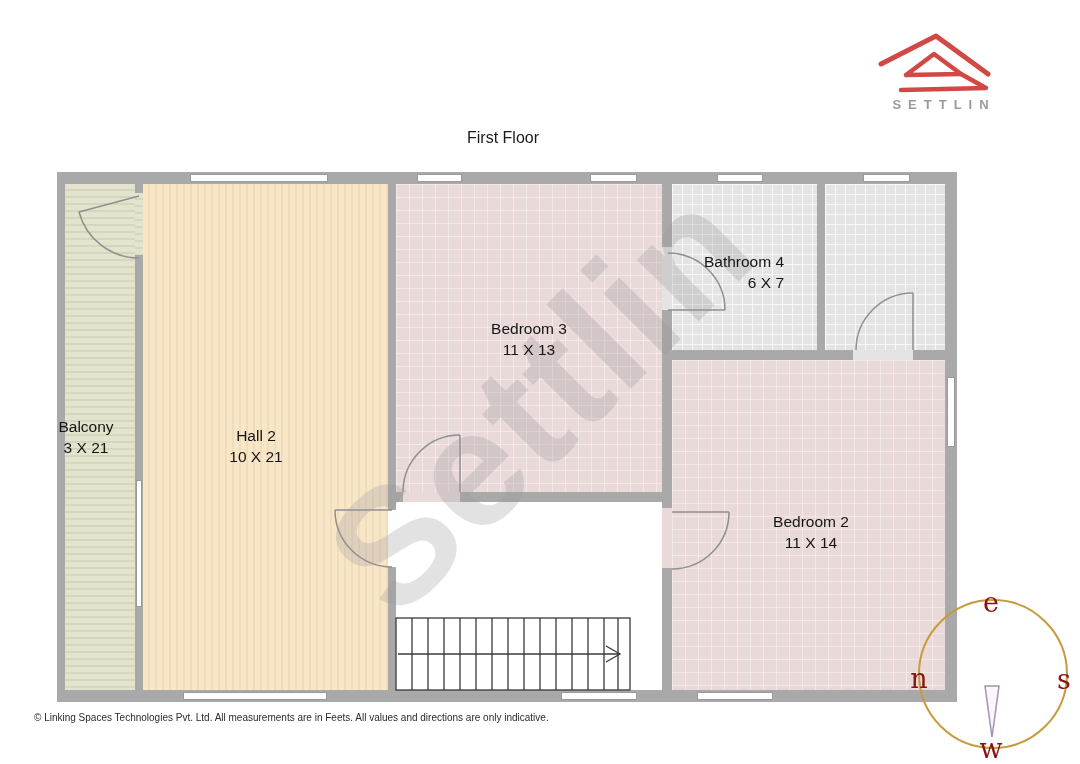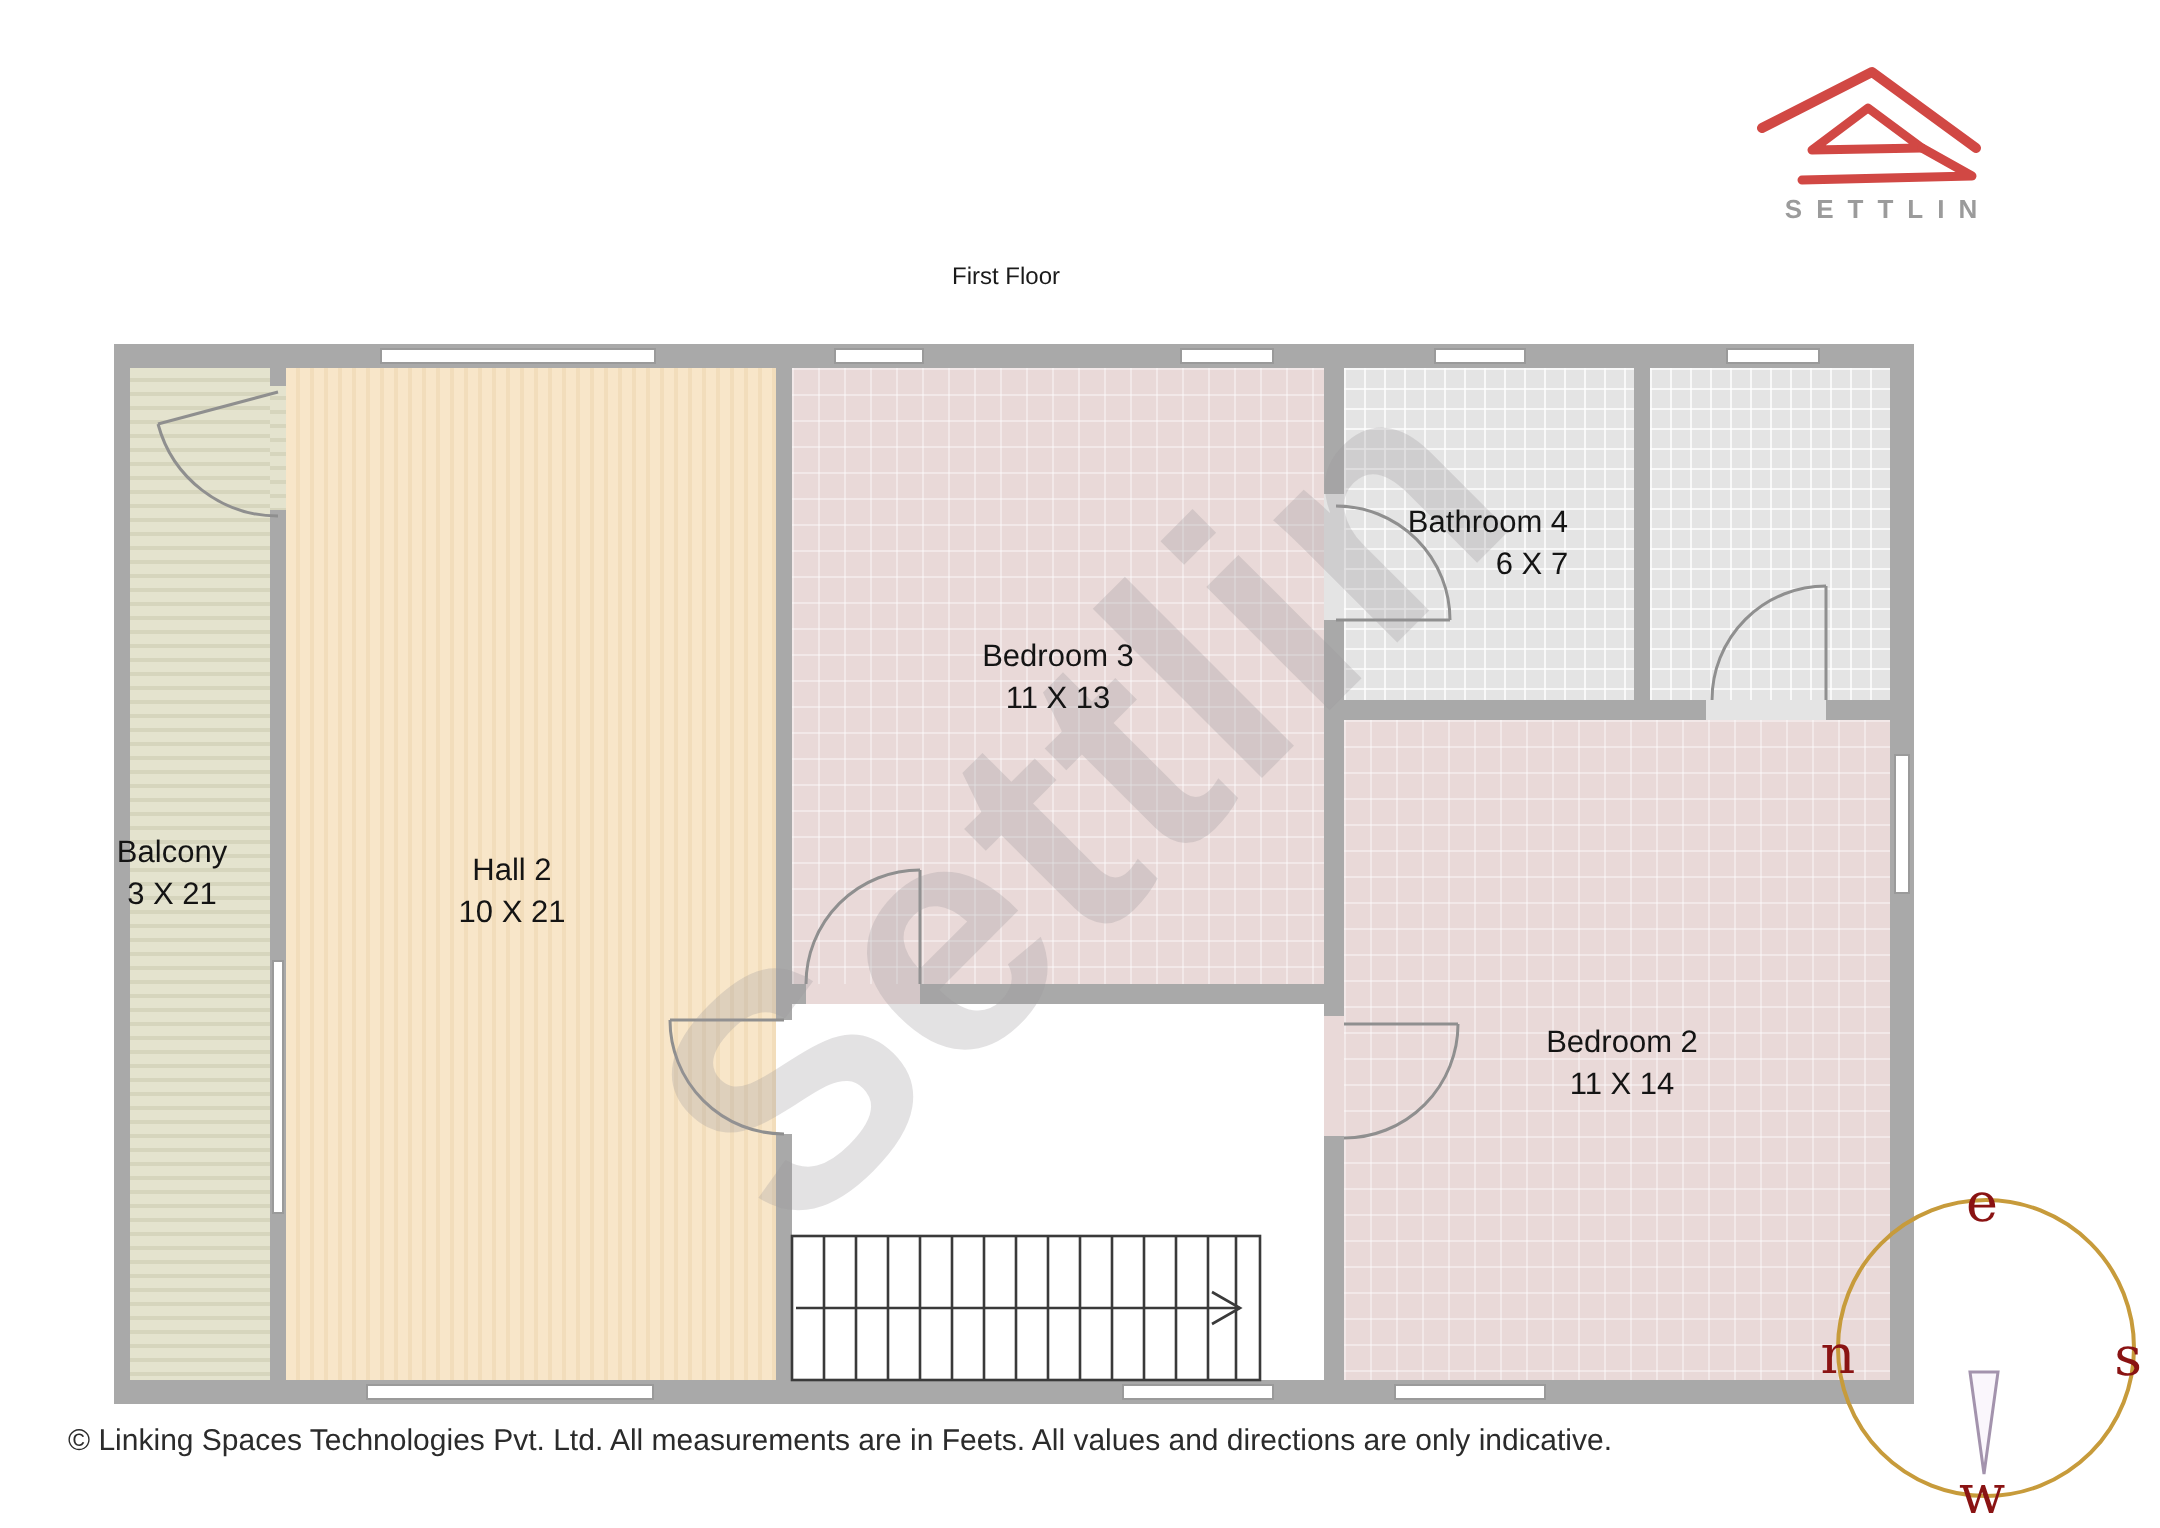--- a/index.html
+++ b/index.html
@@ -28,28 +28,28 @@
   .window{position:absolute;background:#ffffff;z-index:4;box-sizing:border-box;border:1px solid #9a9a9a;}
   
   #door-svg,#stairs-svg{position:absolute;left:0;top:0;z-index:5;pointer-events:none;}
   .room-label{position:absolute;z-index:7;text-align:center;color:#141414;
      font-size:15.5px;line-height:21px;white-space:nowrap;transform:translate(-50%,-50%);}
   #watermark{position:absolute;left:540px;top:400px;z-index:6;
      transform:translate(-50%,-50%) rotate(-45deg);
      font-size:165px;font-weight:bold;color:rgba(156,150,153,0.28);
      letter-spacing:2px;white-space:nowrap;pointer-events:none;}
   #plan-title{position:absolute;left:503px;top:138px;transform:translate(-50%,-50%);
-     font-size:12px;color:#1a1a1a;z-index:8;}
+     font-size:16px;color:#1a1a1a;z-index:8;}
   #logo{position:absolute;left:868px;top:25px;width:135px;height:95px;z-index:8;}
   #logo-text{position:absolute;left:944px;top:97px;transform:translateX(-50%);
      font-size:13px;font-weight:600;letter-spacing:7px;color:#9b9b9b;z-index:8;}
   #compass{position:absolute;left:905px;top:585px;z-index:9;}
   .compass-letter{position:absolute;z-index:10;font-family:"DejaVu Serif",serif;
      font-size:27px;color:#8a1313;transform:translate(-50%,-50%);}
-  #copyright{position:absolute;left:34px;top:712px;font-size:15px;color:#2b2b2b;z-index:8;}
+  #copyright{position:absolute;left:34px;top:712px;font-size:10px;color:#2b2b2b;z-index:8;}
 </style>
 </head>
 <body>
 
 <div id="stage">
 
   <div id="plan-title">First Floor</div>
 
   <svg id="logo" viewBox="868 25 135 95">
     <path d="M 881 64 L 936 36 L 988 74" fill="none" stroke="#d14844" stroke-width="5" stroke-linecap="round" stroke-linejoin="round"></path>

